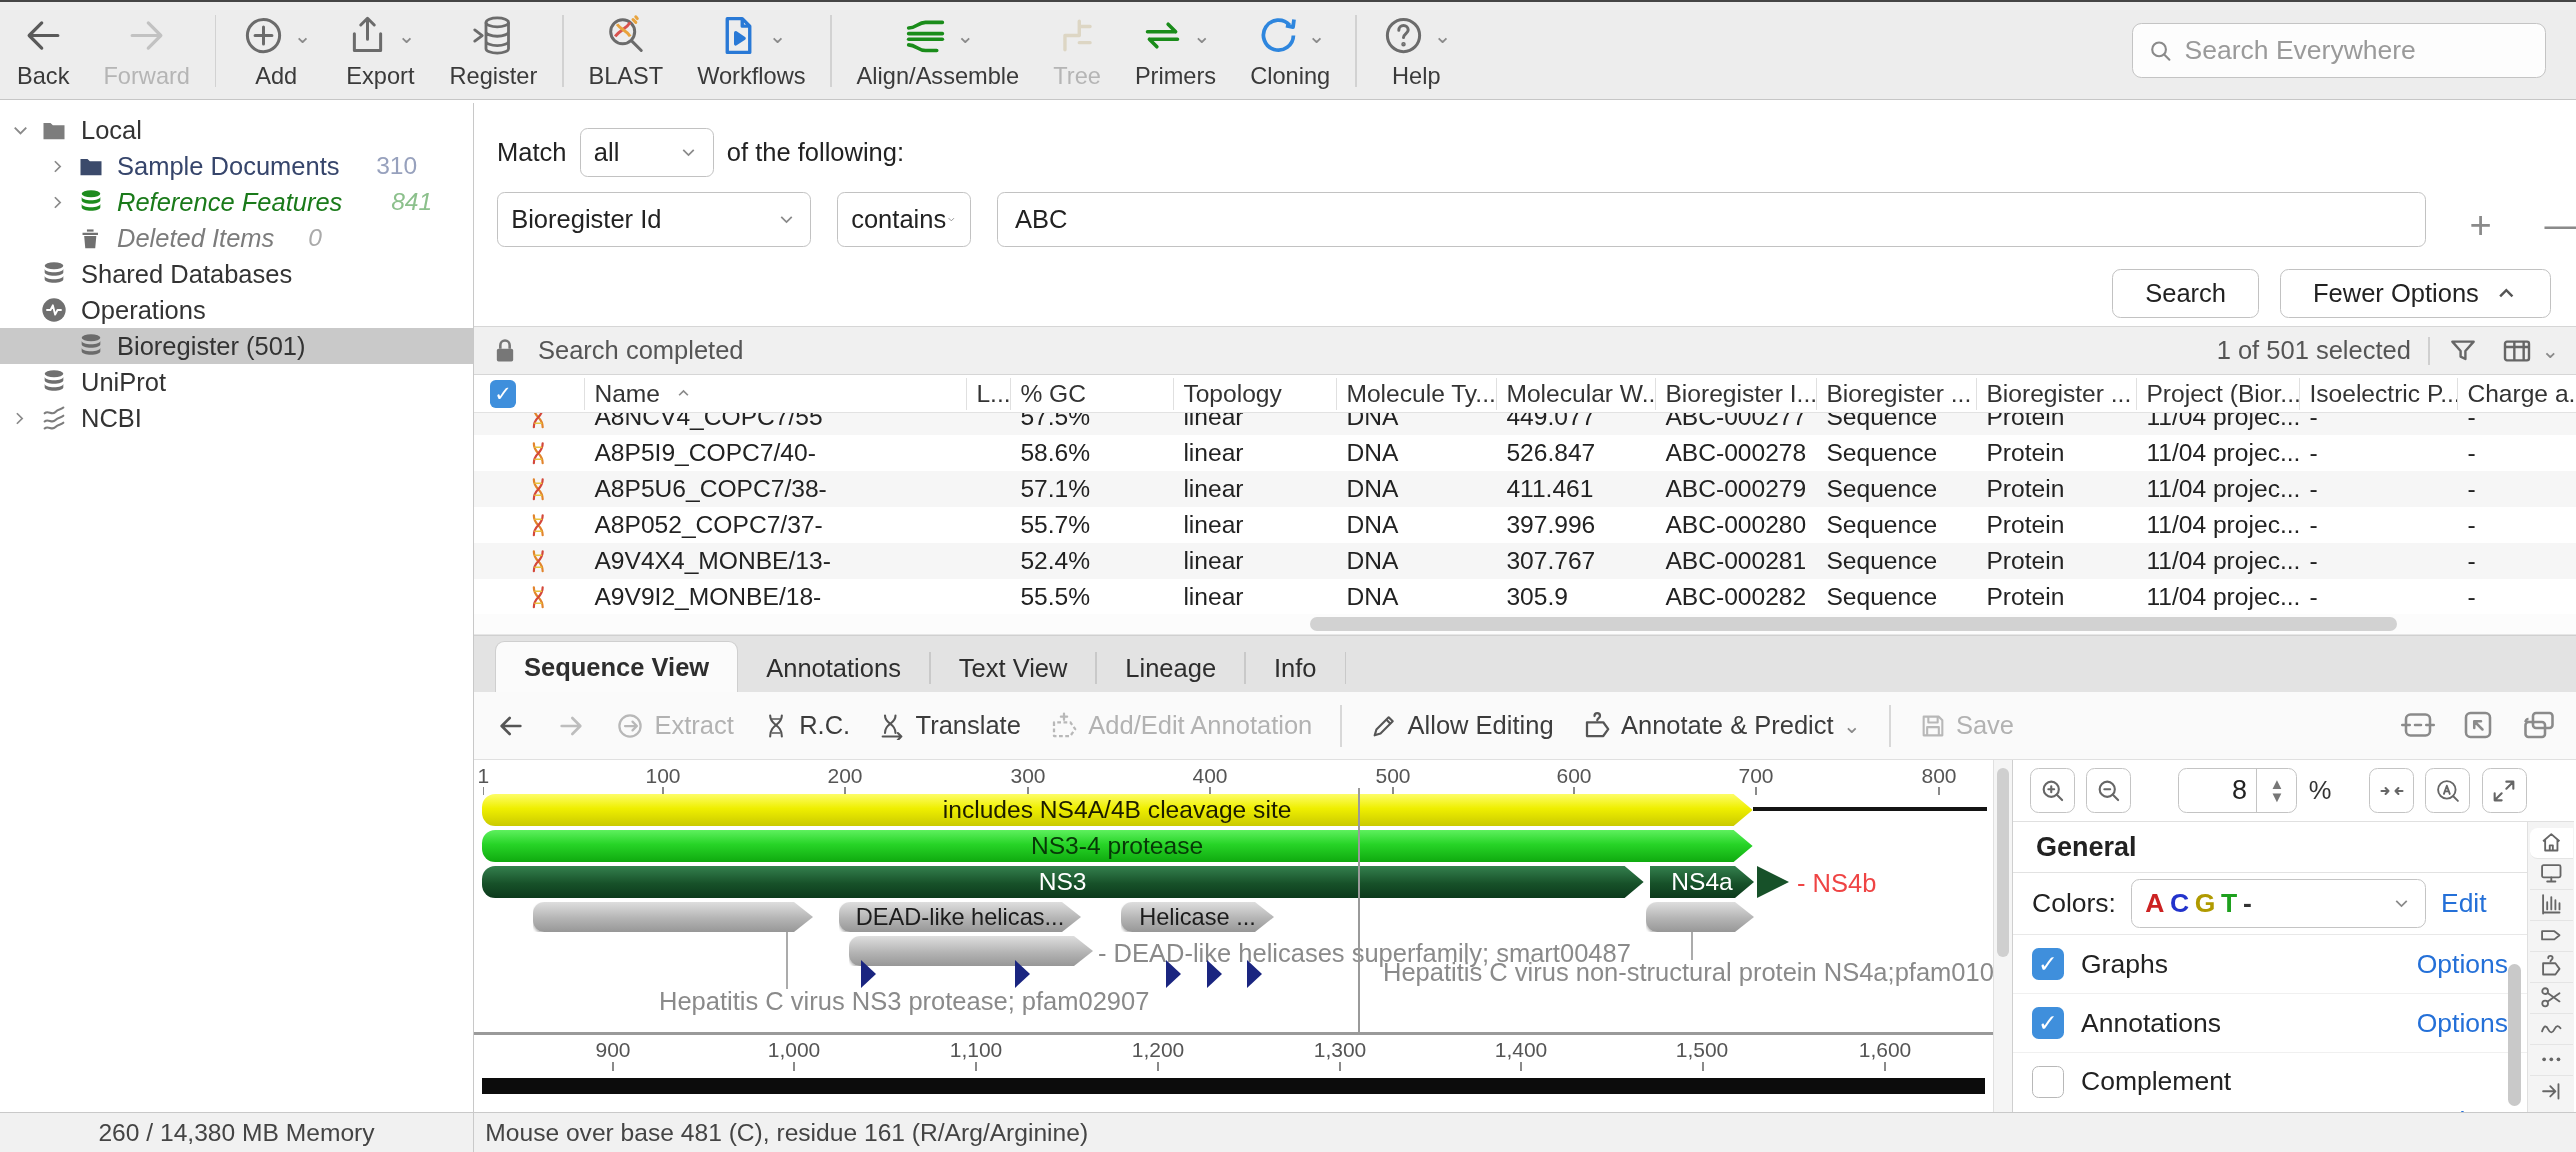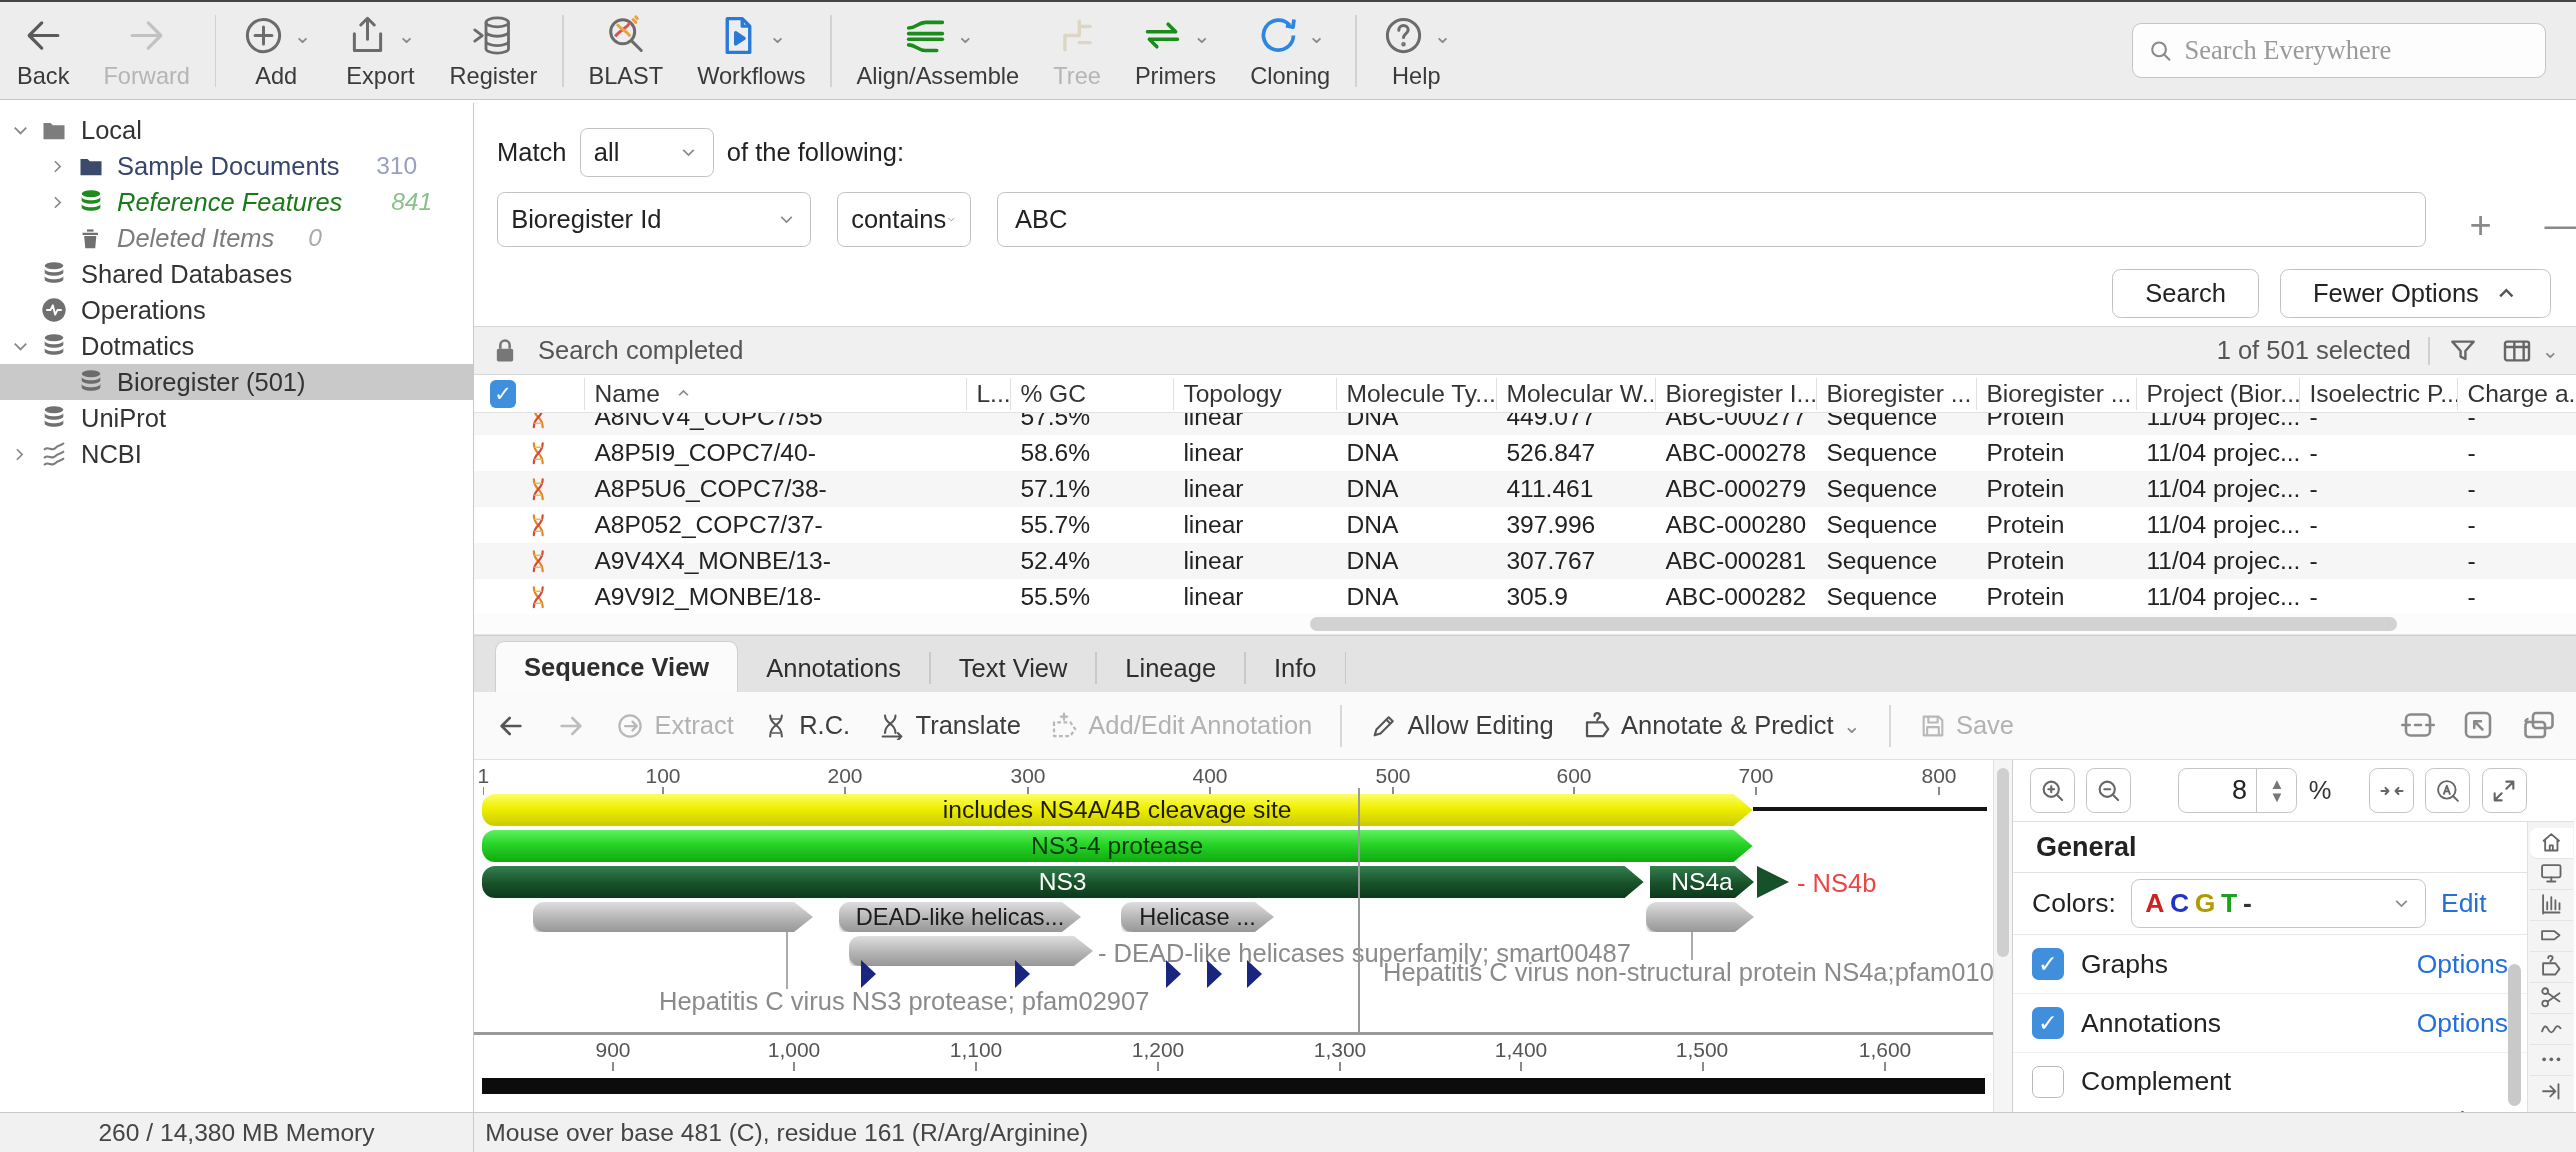--- a/index.html
+++ b/index.html
@@ -8,21 +8,21 @@
 svg{display:block}
 
 .topbar{position:absolute;left:0;top:0;width:2576px;height:98px;background:#ededed;border-bottom:1.9px solid #c6c6c6;display:flex;align-items:center}
 .tb-item{display:flex;flex-direction:column;align-items:center;justify-content:center;height:100%;padding:0 17px;color:#3a3a3a;font-size:23.6px;position:relative;cursor:default}
 .tb-ico{height:49px;display:flex;align-items:center;gap:7.6px}
 .tb-label{margin-top:3.8px;white-space:nowrap}
 .tb-label.dis{color:#b5b5b5}
 .tb-sep{width:1.9px;height:72px;background:#d2d2d2;margin:0 7.6px}
 .chev{color:#8a8a8a;font-size:21px;line-height:1}
 .searchbox{position:absolute;right:30px;top:21px;width:414px;height:55px;border:1.9px solid #c4c4c4;border-radius:9.4px;background:#fdfdfd;display:flex;align-items:center;padding:0 15px;gap:11.3px}
-.searchbox input{border:none;outline:none;background:transparent;font-size:26.5px;color:#555;width:100%;font-family:Liberation Serif, serif}
+.searchbox input{border:none;outline:none;background:transparent;font-size:26.5px;color:#555;width:100%;font-family:Liberation Sans, sans-serif}
 .searchbox input::placeholder{color:#9a9a9a}
 
 .sidebar{position:absolute;left:0;top:101px;width:474px;height:1011px;background:#fff;border-right:1.9px solid #c8c8c8;padding-top:9.4px;overflow:hidden}
 .tree-row{height:36px;display:flex;align-items:center;font-size:25.5px;color:#333;position:relative;white-space:nowrap}
 .tree-row .tchev{position:absolute;left:9.4px;width:24.6px;color:#8a8a8a}
 .tree-row .ticon{position:absolute}
 .tree-row .tlabel{position:absolute}
 .tree-row .tcount{margin-left:13.2px;font-size:24.6px}
 .sel{background:#c9c9c9}
 .it{font-style:italic}
@@ -317,35 +317,20 @@
     </div>
     <div class="tree-row">
       <span class="ticon" style="left:40px">
           <svg width="28" height="28" viewBox="0 0 24 24">
             <circle cx="12" cy="12" r="10" fill="#707070"></circle>
             <path d="M6 12h3l2-4 2 8 2-4h3" fill="none" stroke="#fff" stroke-width="1.6" stroke-linecap="round" stroke-linejoin="round"></path>
           </svg>
         </span>
       <span class="tlabel" style="left:81px">Operations</span>
     </div>
-    <div class="tree-row">
-      <span class="tchev">
-          <svg width="23" height="23" viewBox="0 0 24 24" fill="none" stroke="#8a8a8a" stroke-width="2">
-            <path d="M6 9l6 6 6-6"></path>
-          </svg>
-        </span>
-      <span class="ticon" style="left:40px">
-          <svg width="28" height="28" viewBox="0 0 24 24" fill="#707070">
-            <ellipse cx="12" cy="5" rx="8" ry="3"></ellipse>
-            <path d="M4 7.5c0 1.7 3.6 3 8 3s8-1.3 8-3v3c0 1.7-3.6 3-8 3s-8-1.3-8-3z"></path>
-            <path d="M4 13.5c0 1.7 3.6 3 8 3s8-1.3 8-3v3c0 1.7-3.6 3-8 3s-8-1.3-8-3z"></path>
-          </svg>
-        </span>
-      <span class="tlabel" style="left:81px">Dotmatics</span>
-    </div>
     <div class="tree-row sel">
       <span class="ticon" style="left:77px">
           <svg width="28" height="28" viewBox="0 0 24 24" fill="#6b6b6b">
             <ellipse cx="12" cy="5" rx="8" ry="3"></ellipse>
             <path d="M4 7.5c0 1.7 3.6 3 8 3s8-1.3 8-3v3c0 1.7-3.6 3-8 3s-8-1.3-8-3z"></path>
             <path d="M4 13.5c0 1.7 3.6 3 8 3s8-1.3 8-3v3c0 1.7-3.6 3-8 3s-8-1.3-8-3z"></path>
           </svg>
         </span>
       <span class="tlabel" style="left:117px">Bioregister (501)</span>
     </div>

